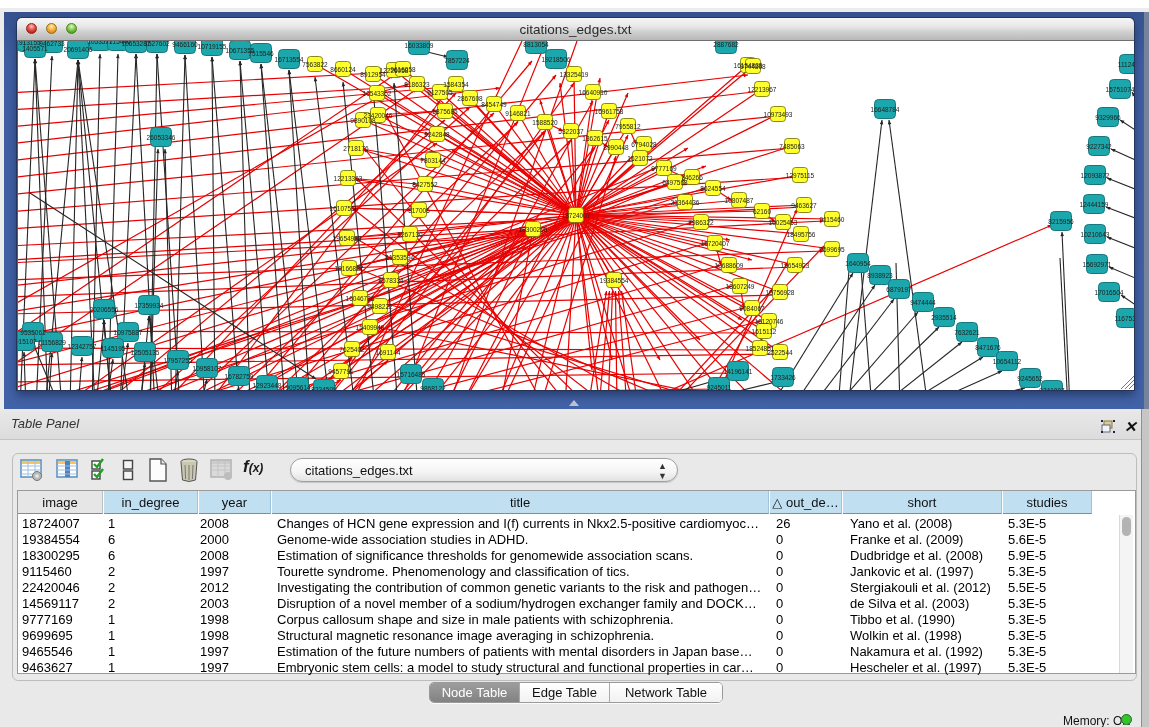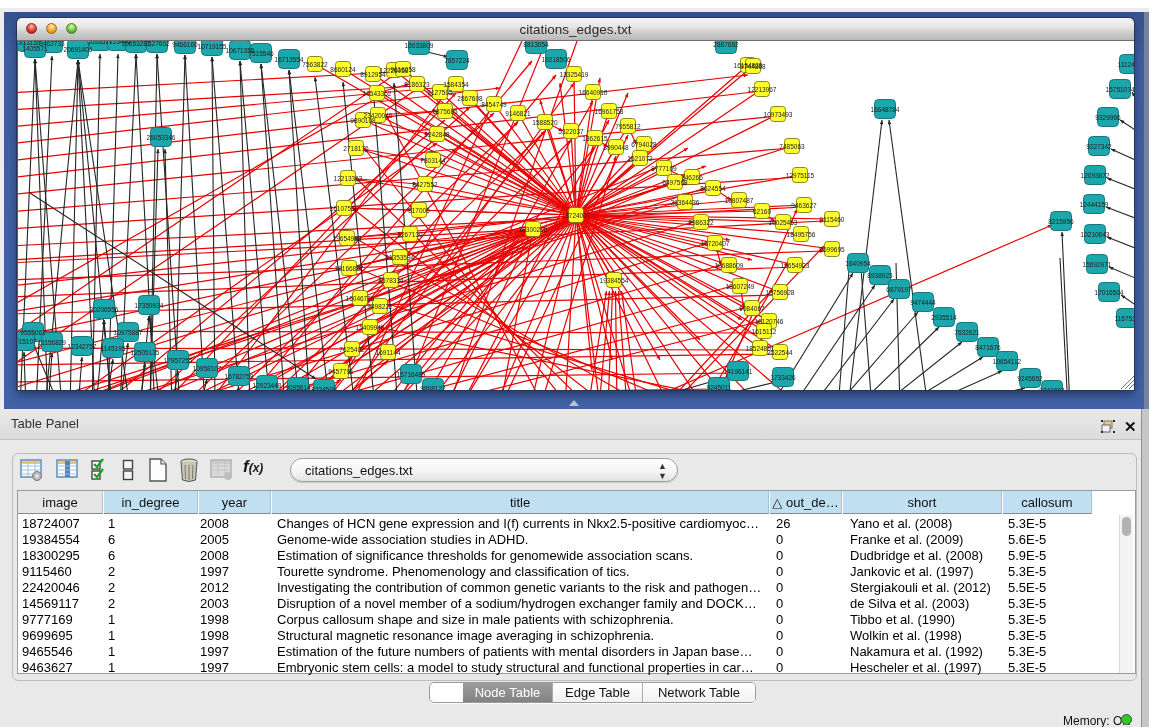--- a/index.html
+++ b/index.html
@@ -18,21 +18,21 @@
 #tl1 { left:9px;  background:radial-gradient(circle at 50% 28%,#ffc6c2 0%,#ea5a51 40%,#c3241c 75%,#8e1410 100%); border:1px solid #8e2720;}
 #tl2 { left:29px; background:radial-gradient(circle at 50% 28%,#ffedbb 0%,#f7b13f 45%,#d98b16 78%,#a06413 100%); border:1px solid #9a6c1a;}
 #tl3 { left:49px; background:radial-gradient(circle at 50% 28%,#e0f7c4 0%,#83cc4e 45%,#4da026 78%,#2f7312 100%); border:1px solid #49851f;}
 #wtitle { position:absolute; top:4px; left:0; width:100%; text-align:center; font-size:13.5px; color:#2a2a2a; }
 #canvas { position:absolute; left:1px; top:23px; width:1116px; height:349px; background:#ffffff; overflow:hidden; }
 
 #grip { position:absolute; left:569px; top:392px; width:0; height:0;
   border-left:5px solid transparent; border-right:5px solid transparent; border-bottom:6px solid #b9c2d4; }
 
 #tpanel { position:absolute; left:0px; top:401px; width:1141px; height:326px; background:#e9e9e9; }
-#tpheader { position:absolute; left:0; top:0; width:100%; height:31px; background:linear-gradient(180deg,#e9e9e9,#dcdcdc); border-bottom:1px solid #c4c4c4; }
+#tpheader { position:absolute; left:0; top:0; width:100%; height:31px; background:linear-gradient(180deg,#e9e9e9,#dcdcdc); border-bottom:1px solid #c4c4c4;font-style:italic; }
 #tpheader .lbl { position:absolute; left:11px; top:7px; font-size:13px; color:#333; }
 #floatico { position:absolute; left:1101px; top:11px; width:14px; height:13px; }
 #closeico { position:absolute; left:1124px; top:9px; font-size:15px; font-weight:bold; color:#111; }
 #container { position:absolute; left:12px; top:445px; width:1125px; height:228px; background:#e9e9e9;
   border:1px solid #bdbdbd; border-radius:6px; }
 
 .ic { position:absolute; top:450px; }
 #dropdown { position:absolute; left:290px; top:450px; width:388px; height:24px; border:1px solid #9f9f9f; border-radius:12px;
   background:linear-gradient(180deg,#ffffff 0%,#f4f4f4 60%,#e2e2e2 100%); box-shadow:0 1px 1px rgba(0,0,0,0.15); }
 #dropdown .txt { position:absolute; left:14px; top:4px; font-size:13px; color:#111; }
@@ -43,21 +43,21 @@
    text-align:center; line-height:23px; border-bottom:1px solid #8a8a8a; }
 .trow { position:absolute; left:0; top:0; width:1092px; height:16px; font-size:13px; color:#000; }
 .trow span { position:absolute; top:0; white-space:nowrap; }
 #vscroll { position:absolute; left:1119px; top:507px; width:14px; height:158px; background:#f4f4f4; border-left:1px solid #d9d9d9; }
 #vthumb { position:absolute; left:2px; top:2px; width:9px; height:19px; background:#b3b3b3; border-radius:5px; }
 
 #tabs { position:absolute; left:429px; top:674px; height:21px; border:1px solid #9a9a9a; border-radius:5px; overflow:hidden;
   background:#fff; font-size:13px; box-shadow:0 1px 0 rgba(255,255,255,0.8); }
 .tab { float:left; height:21px; line-height:20px; text-align:center; color:#111;
   background:linear-gradient(180deg,#ffffff,#f0f0f0); border-right:1px solid #aaa; }
-.tab.sel { background:linear-gradient(180deg,#9d9d9d,#7f7f7f); color:#fff;margin-left:33px; }
+.tab.sel { background:linear-gradient(180deg,#9d9d9d,#7f7f7f); color:#fff; }
 #memory { position:absolute; left:1063px; top:706px; font-size:12px; color:#111; }
 #memdot { position:absolute; left:1121px; top:706px; width:11px; height:11px; border-radius:50%; background:#35c42d; border:1.5px solid #1c6e18; }
 </style></head>
 <body>
 <div id="app">
   <div id="desktop"></div>
   <div id="rightstrip-top"></div>
   <div id="gwin">
     <div id="canvas">
         <svg width="1116" height="349" viewBox="18 33 1116 349" style="position:absolute;left:0;top:0">
@@ -969,34 +969,34 @@
       <span class="arr">▲<br>▼</span>
     </div>
 
   <div id="tbl"></div>
   <div class="th" style="left:18px;width:85px;background:#e6e6e6;border-right:1px solid #bdbdbd">image</div>
   <div class="th" style="left:104px;width:94px">in_degree</div>
   <div class="th" style="left:199px;width:72px">year</div>
   <div class="th" style="left:272px;width:497px">title</div>
   <div class="th" style="left:770px;width:72px">△ out_de…</div>
   <div class="th" style="left:843px;width:159px">short</div>
-  <div class="th" style="left:1003px;width:89px">callosum</div>
+  <div class="th" style="left:1003px;width:89px">studies</div>
   <div class="trow" style="top:508px">
       <span style="left:22px">18724007</span>
       <span style="left:108px">1</span>
       <span style="left:200px">2008</span>
       <span style="left:277px;width:486px;overflow:hidden;white-space:nowrap">Changes of HCN gene expression and I(f) currents in Nkx2.5-positive cardiomyoc…</span>
       <span style="left:776px">26</span>
       <span style="left:850px">Yano et al. (2008)</span>
       <span style="left:1008px">5.3E-5</span>
     </div>
 <div class="trow" style="top:524px">
       <span style="left:22px">19384554</span>
       <span style="left:108px">6</span>
-      <span style="left:200px">2005</span>
+      <span style="left:200px">2000</span>
       <span style="left:277px;width:486px;overflow:hidden;white-space:nowrap">Genome-wide association studies in ADHD.</span>
       <span style="left:776px">0</span>
       <span style="left:850px">Franke et al. (2009)</span>
       <span style="left:1008px">5.6E-5</span>
     </div>
 <div class="trow" style="top:540px">
       <span style="left:22px">18300295</span>
       <span style="left:108px">6</span>
       <span style="left:200px">2008</span>
       <span style="left:277px;width:486px;overflow:hidden;white-space:nowrap">Estimation of significance thresholds for genomewide association scans.</span>

